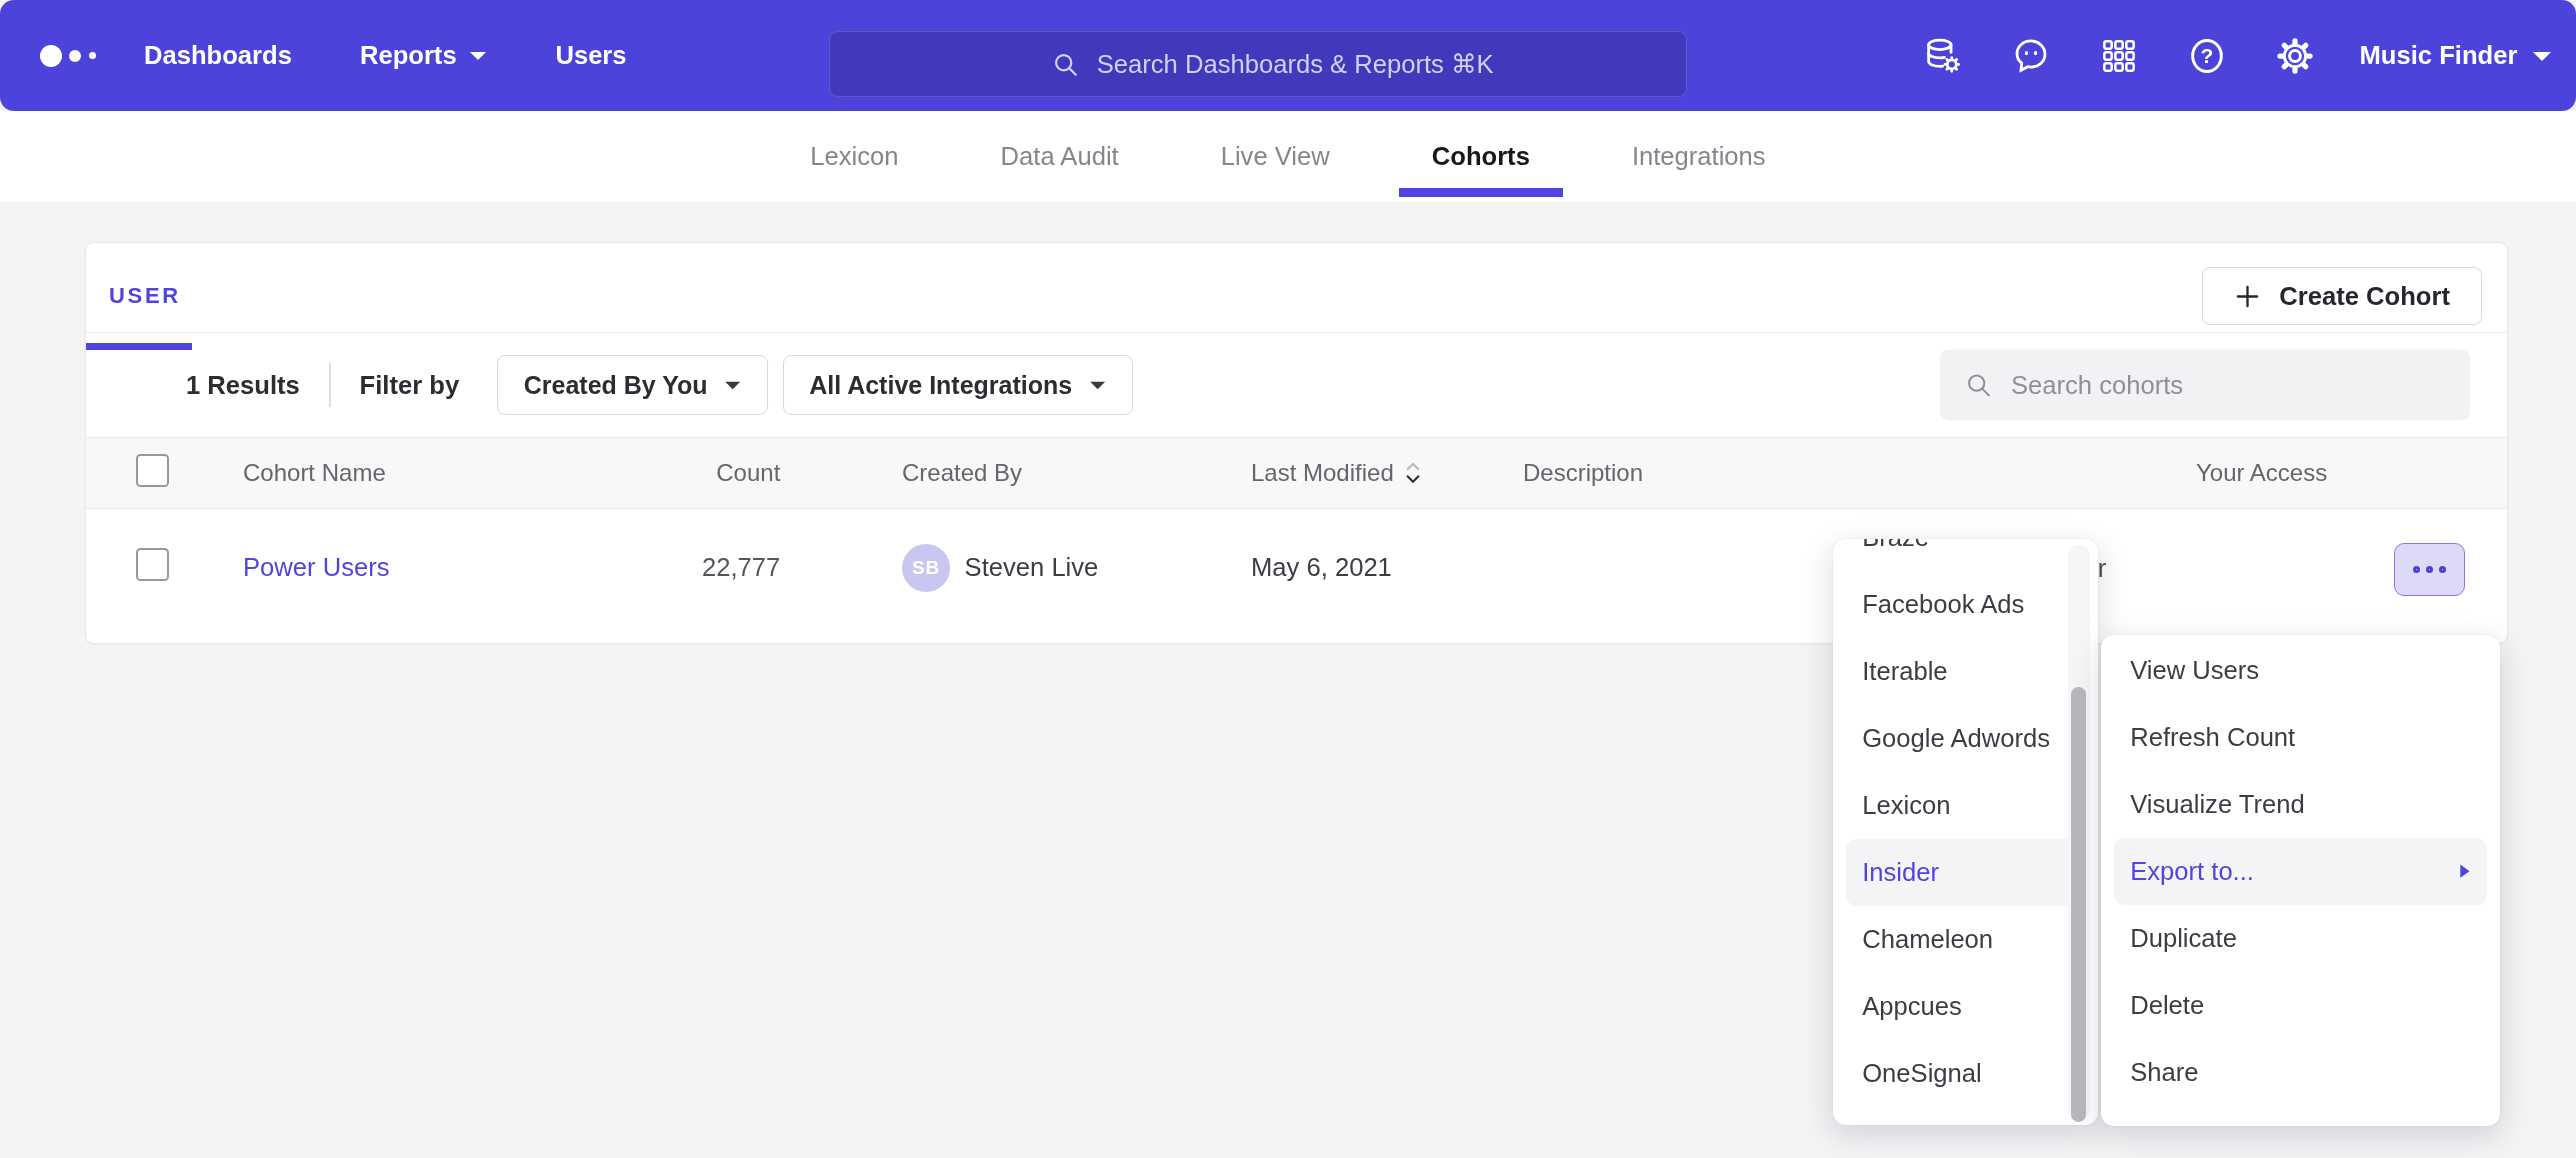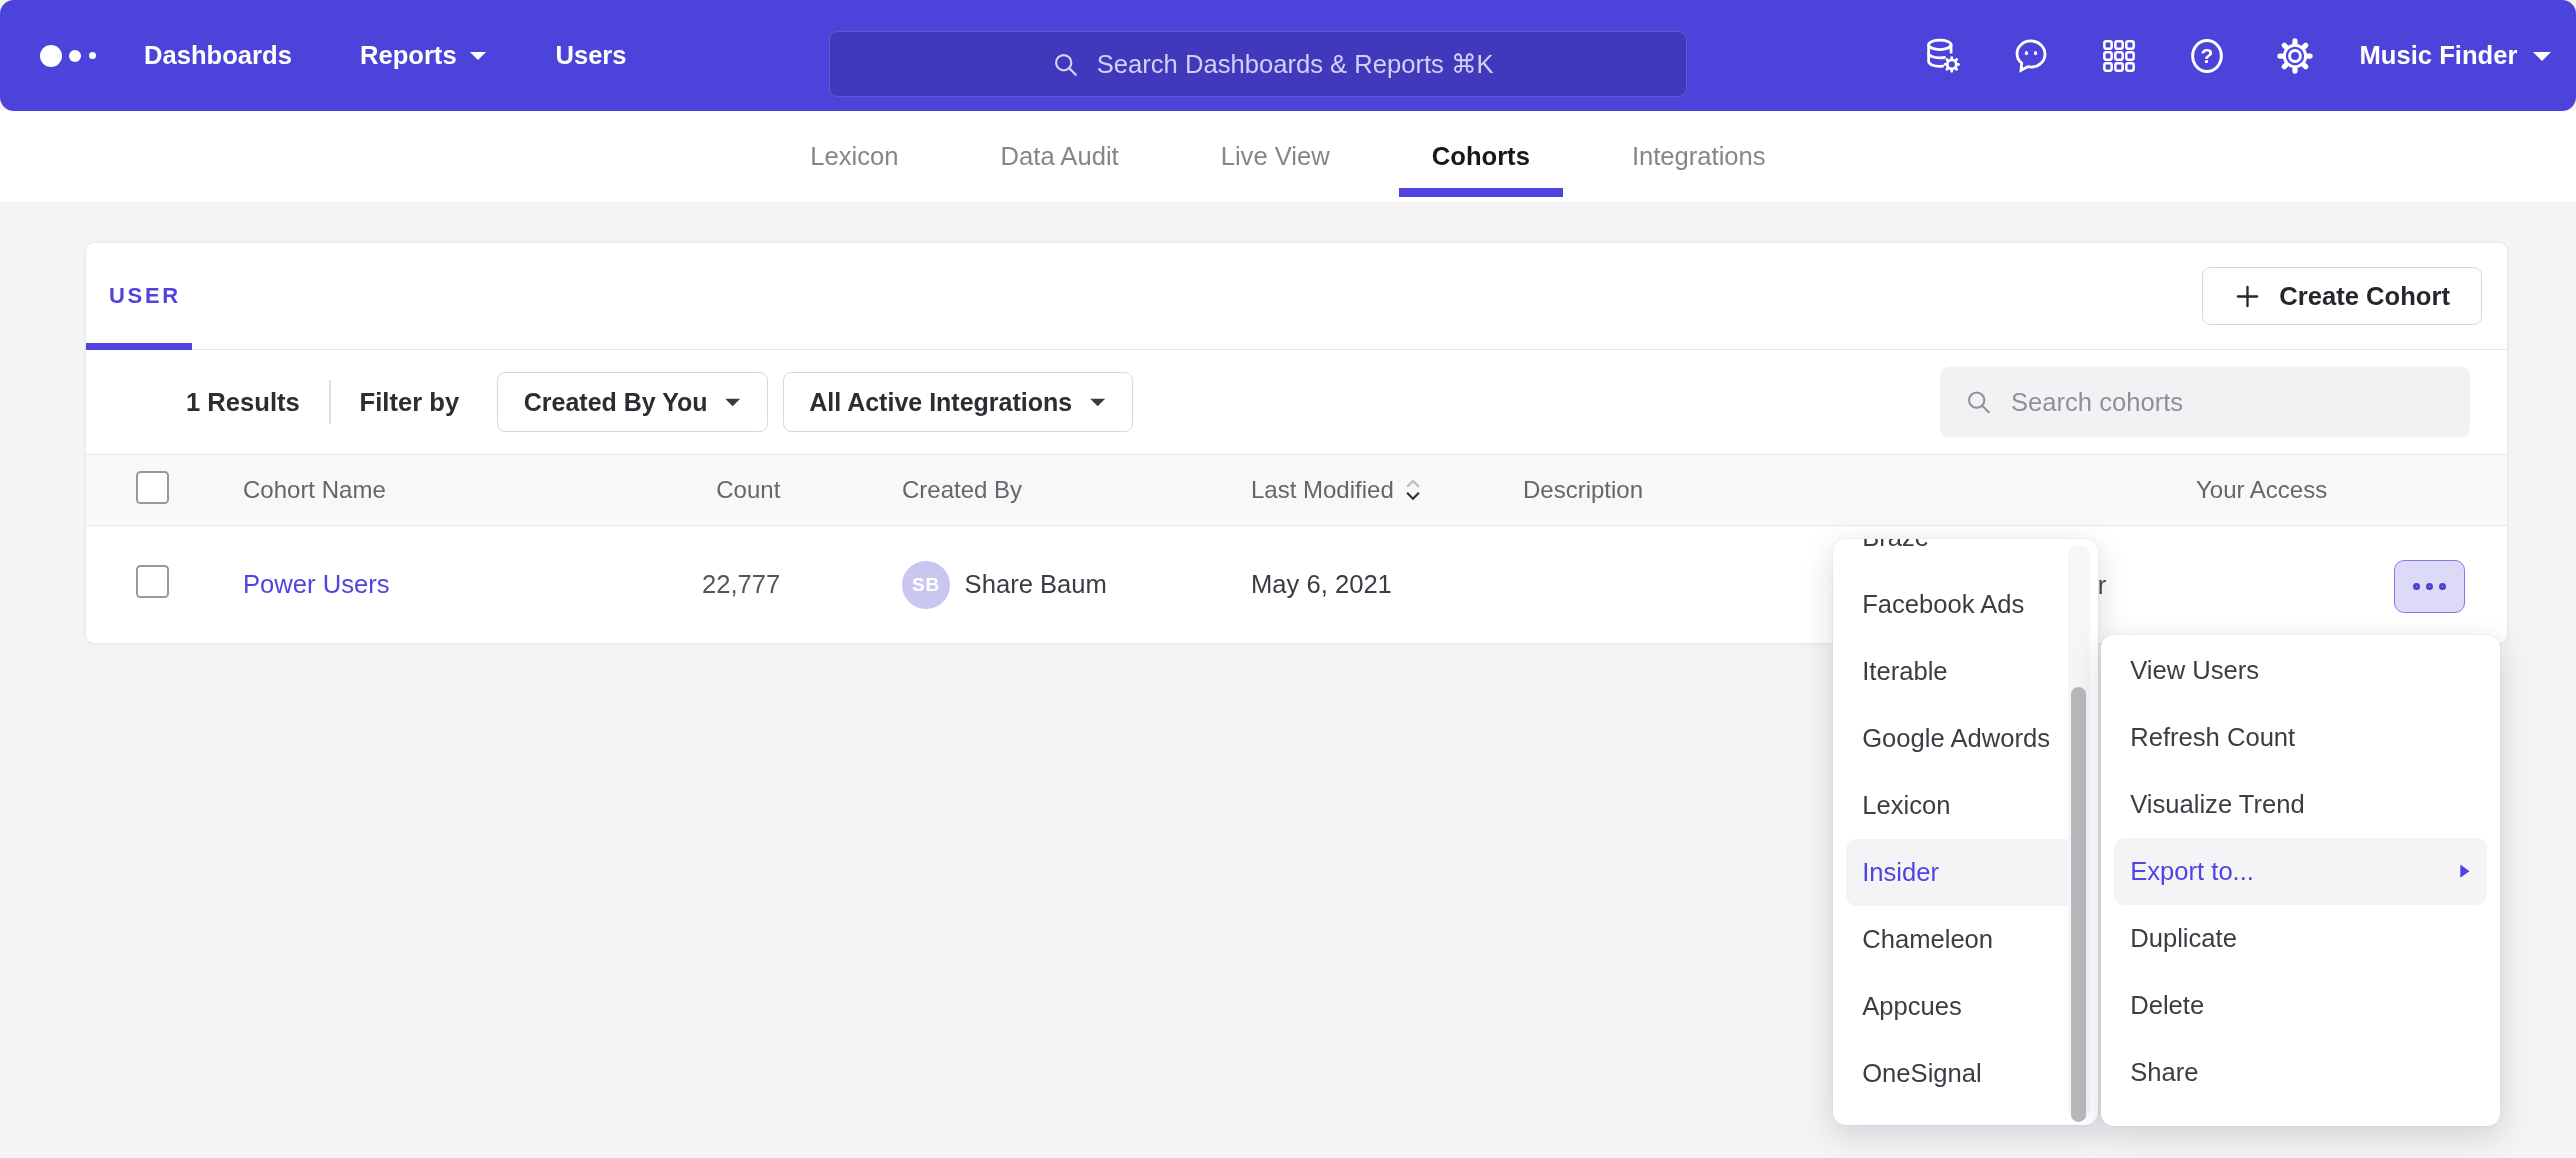--- a/index.html
+++ b/index.html
@@ -23,21 +23,21 @@
   .workspace { display:flex; align-items:center; gap:14.6px; font-size:25.6px; font-weight:bold; cursor:pointer; margin-left:5.5px; }
 
   
   .tabbar { position:absolute; left:0; top:111px; width:2576px; height:91px; background:#fff; display:flex; align-items:center; justify-content:center; gap:102px; }
   .tabbar .tab { position:relative; height:91px; display:flex; align-items:center; font-size:25.6px; color:#85858d; cursor:pointer; }
   .tabbar .tab.active { color:#17171c; font-weight:bold; }
   .tabbar .tab.active .tab-underline { position:absolute; left:50%; transform:translateX(-50%); bottom:5.5px; width:164px; height:8.2px; background:#4f44e0; display:block; }
 
   
   .card { position:absolute; left:85px; top:242px; width:2423px; height:402px; background:#fff; border:0.9px solid #e8e8ea; border-radius:9px; box-shadow:0 0.9px 2.7px rgba(20,20,40,0.04); }
-  .card-tabs-row { position:relative; height:107px; border-bottom:1.8px solid #e9e9eb; }
+  .card-tabs-row { position:relative; height:90px; border-bottom:1.8px solid #e9e9eb; }
   .usertab { position:absolute; left:0; top:0; width:106px; height:105px; cursor:pointer; }
   .usertab span { position:absolute; left:23px; top:40px; font-size:22px; font-weight:bold; letter-spacing:2.7px; color:#4f44e0; }
   .usertab-underline { position:absolute; left:0; bottom:-1.8px; width:106px; height:7.3px; background:#4f44e0; }
   .create-btn { position:absolute; right:25px; top:24px; height:58px; padding:0 31px; background:#fff; border:1.8px solid #d7d7db; border-radius:8.2px; display:flex; align-items:center; gap:18px; font-size:25.6px; font-weight:bold; color:#26262c; font-family:inherit; cursor:pointer; }
 
   .filter-row { position:relative; height:105px; border-bottom:1.8px solid #e9e9eb; display:flex; align-items:center; }
   .results { margin-left:100px; font-size:25.6px; font-weight:bold; color:#2c2c33; }
   .vdiv { width:1.8px; height:44px; background:#dedee1; margin:0 29px; }
   .filterby { font-size:25.6px; font-weight:bold; color:#2c2c33; margin-right:38px; }
   .filter-btn { height:60px; padding:0 25.6px; background:#fff; border:1.8px solid #d7d7db; border-radius:8.2px; display:flex; align-items:center; gap:16.4px; font-size:25px; font-weight:bold; color:#2c2c33; font-family:inherit; cursor:pointer; margin-right:14.6px; }
@@ -215,21 +215,21 @@
     <div>Description</div>
     <div>Your Access</div>
   </div>
 
   <div class="trow grid">
     <div><span class="checkbox"></span></div>
     <div><a class="cohort-link">Power Users</a></div>
     <div class="cell-count">22,777</div>
     <div class="cell-createdby">
       <span class="avatar">SB</span>
-      <span>Share Baum</span>
+      <span>Steven Live</span>
     </div>
     <div>May 6, 2021</div>
     <div></div>
     <div></div>
     <span class="owner-text">Owner</span>
     <div class="more-btn">
         <i></i>
         <i></i>
         <i></i>
       </div>

